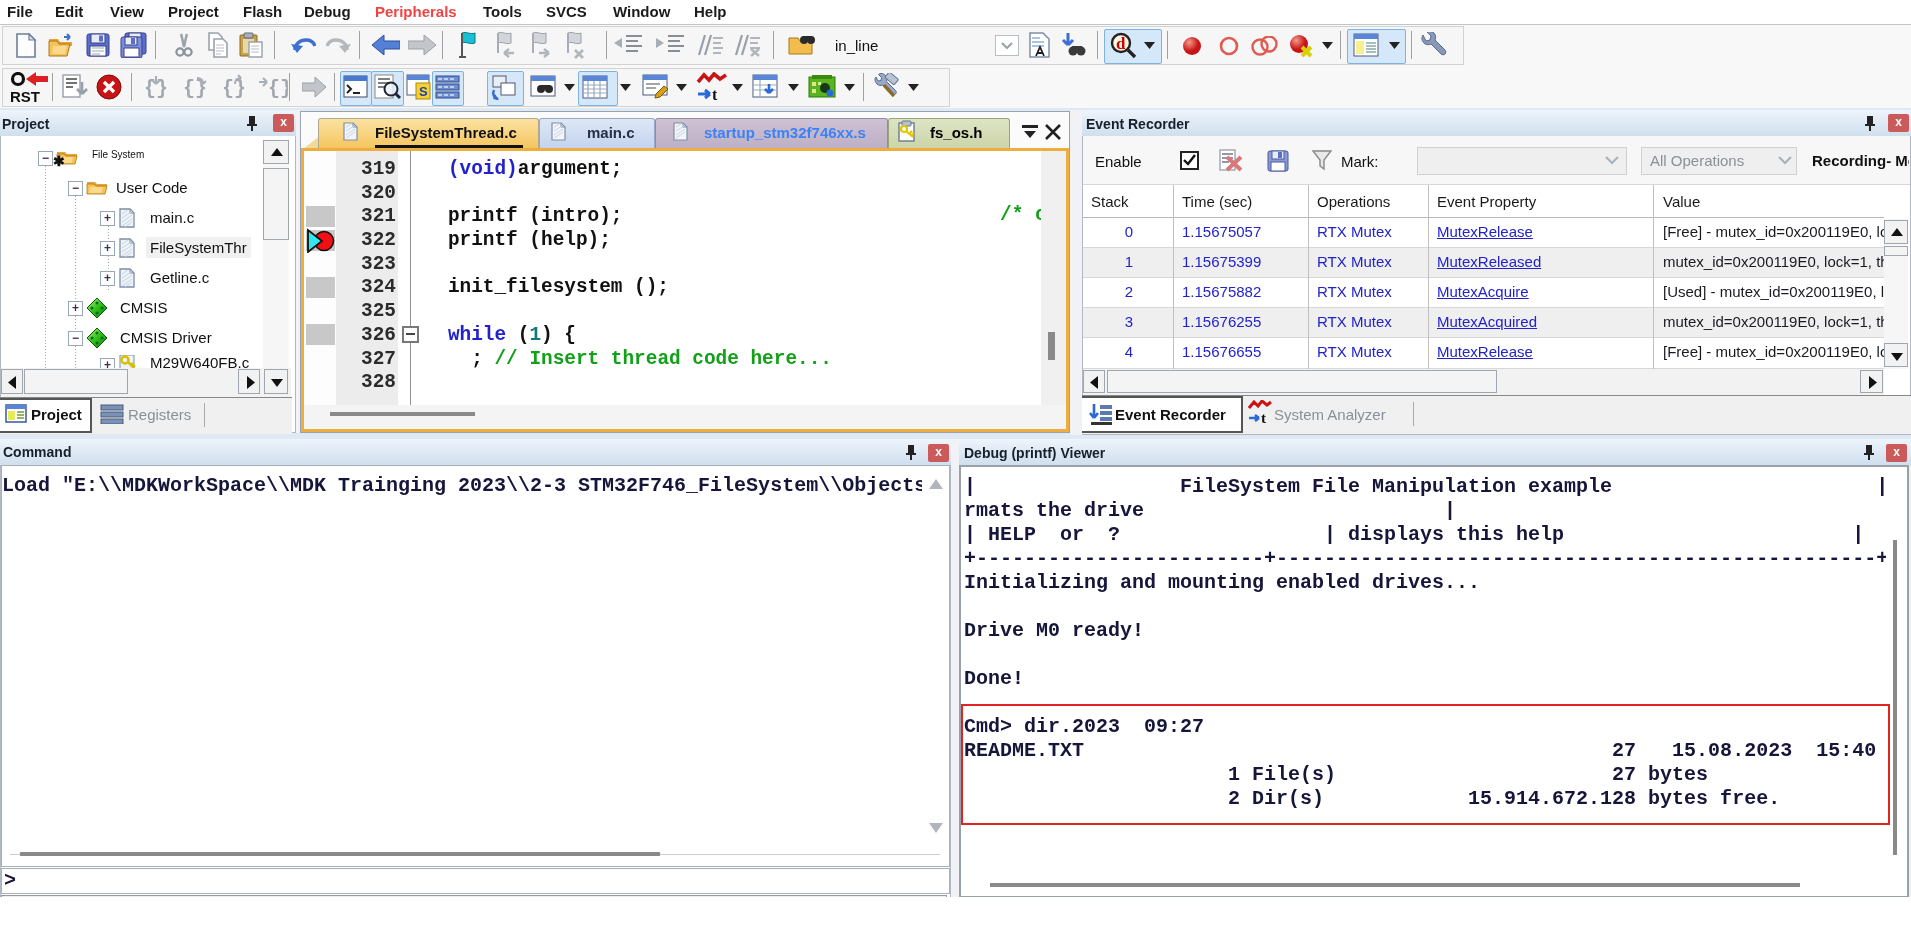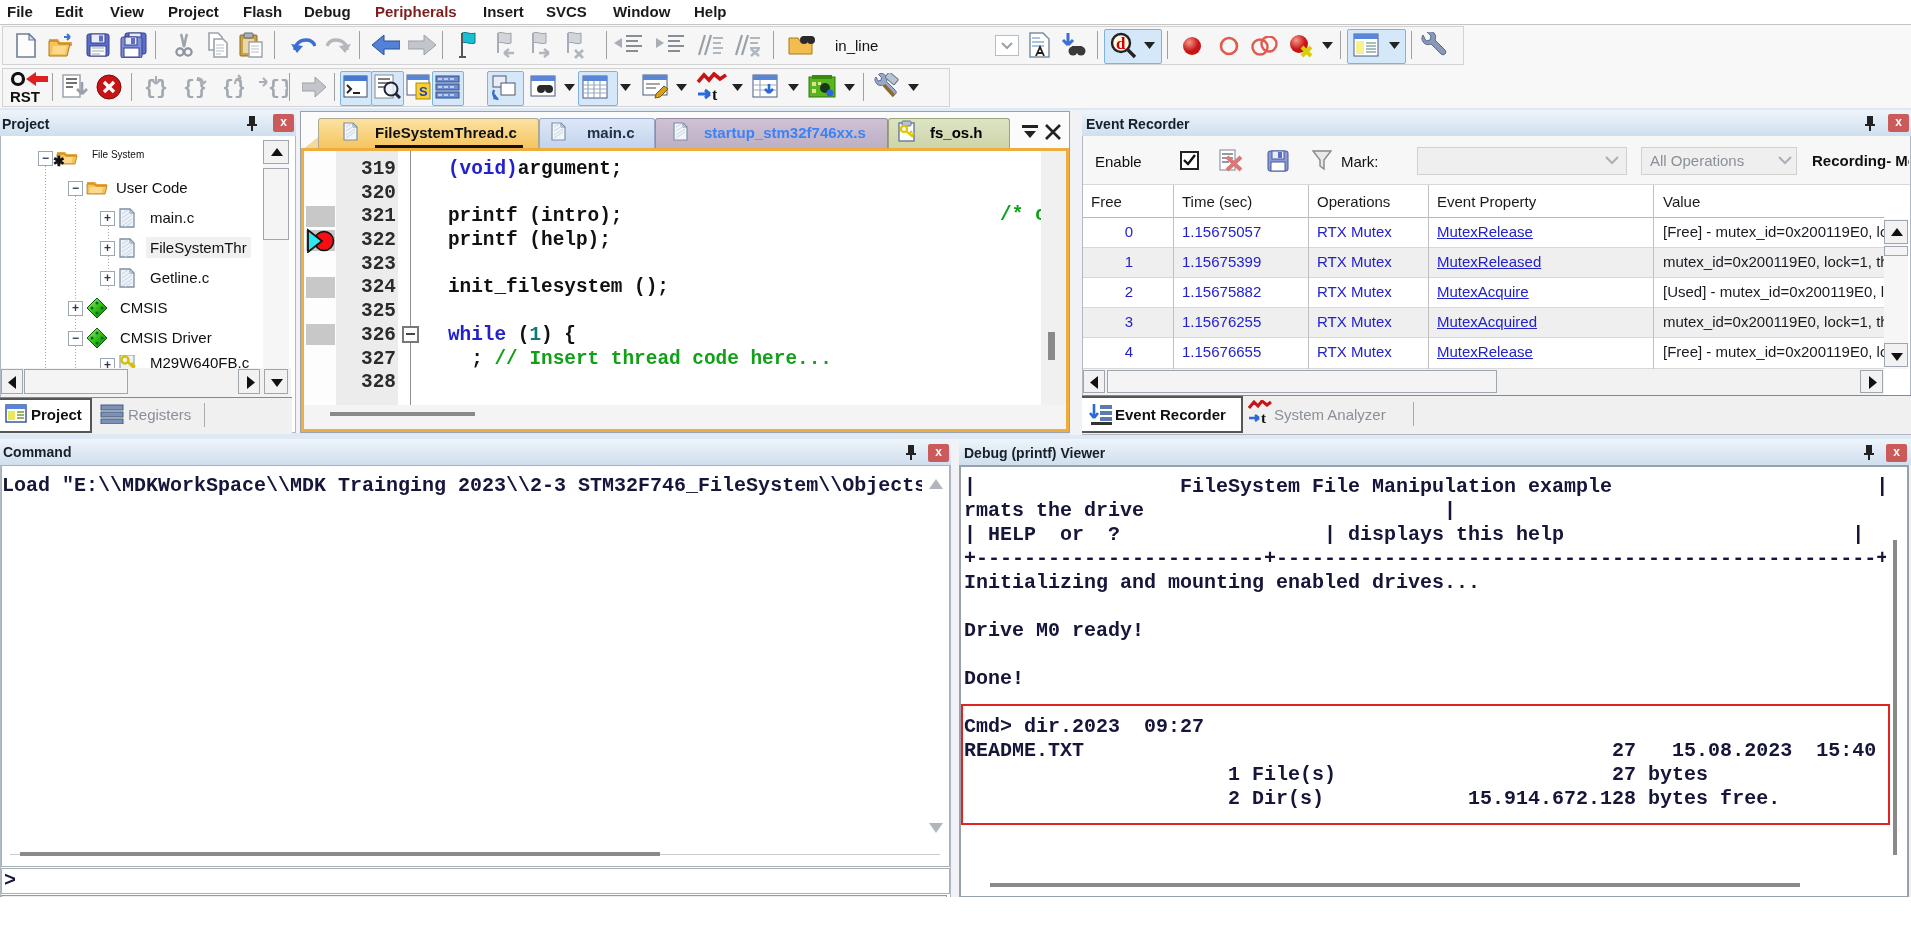--- a/index.html
+++ b/index.html
@@ -13,22 +13,22 @@
 .sbbtn{position:absolute;background:#f2f2f2;border:1px solid #a0a6ae;box-sizing:border-box;}
 </style></head><body>
 <div id="root">
 <div class="abs" style="left:0;top:0;width:1911px;height:24px;background:#fff;border-bottom:1px solid #c4c4c4;"></div>
 <div class="abs" style="left:7px;top:3px;font-size:15px;font-weight:700;color:#1a1a1a;">File</div>
 <div class="abs" style="left:55px;top:3px;font-size:15px;font-weight:700;color:#1a1a1a;">Edit</div>
 <div class="abs" style="left:110px;top:3px;font-size:15px;font-weight:700;color:#1a1a1a;">View</div>
 <div class="abs" style="left:168px;top:3px;font-size:15px;font-weight:700;color:#1a1a1a;">Project</div>
 <div class="abs" style="left:243px;top:3px;font-size:15px;font-weight:700;color:#1a1a1a;">Flash</div>
 <div class="abs" style="left:304px;top:3px;font-size:15px;font-weight:700;color:#1a1a1a;">Debug</div>
-<div class="abs" style="left:375px;top:3px;font-size:15px;font-weight:700;color:#7f1d1d;">Peripherals</div>
-<div class="abs" style="left:483px;top:3px;font-size:15px;font-weight:700;color:#1a1a1a;">Insert</div>
+<div class="abs" style="left:375px;top:3px;font-size:15px;font-weight:700;color:#ef4444;">Peripherals</div>
+<div class="abs" style="left:483px;top:3px;font-size:15px;font-weight:700;color:#1a1a1a;">Tools</div>
 <div class="abs" style="left:546px;top:3px;font-size:15px;font-weight:700;color:#1a1a1a;">SVCS</div>
 <div class="abs" style="left:613px;top:3px;font-size:15px;font-weight:700;color:#1a1a1a;">Window</div>
 <div class="abs" style="left:694px;top:3px;font-size:15px;font-weight:700;color:#1a1a1a;">Help</div>
 <div class="abs" style="left:0;top:25px;width:1911px;height:42px;background:#f8f8f8;"></div>
 <div class="abs" style="left:2px;top:26px;width:1462px;height:39px;background:#f6f6f6;border:1px solid #d2d2d2;box-sizing:border-box;"></div>
 <div class="abs" style="left:0;top:67px;width:1911px;height:41px;background:#f8f8f8;"></div>
 <div class="abs" style="left:2px;top:68px;width:948px;height:39px;background:#f6f6f6;border:1px solid #d2d2d2;box-sizing:border-box;"></div>
 <svg class="abs" style="left:15px;top:33px;" width="22" height="25" viewBox="0 0 22 25">
       <path d="M2 1h12l6 6v17H2z" fill="#fdfdfd" stroke="#6d7f96" stroke-width="1.6"></path>
       <path d="M14 1l6 6h-6z" fill="#d7e2ee" stroke="#6d7f96" stroke-width="1.2"></path>
@@ -562,21 +562,21 @@
 <svg class="abs" style="left:1605px;top:156px;" width="14" height="9" viewBox="0 0 14 9">
       <path d="M1 1l6 6 6-6" stroke="#a8b0b8" stroke-width="2" fill="none"></path>
     </svg>
 <div class="abs" style="left:1641px;top:147px;width:156px;height:28px;background:#efefef;border:1px solid #d0d0d0;box-sizing:border-box;"></div>
 <div class="abs" style="left:1650px;top:152px;font-size:15px;color:#8a9098;">All Operations</div>
 <svg class="abs" style="left:1778px;top:156px;" width="14" height="9" viewBox="0 0 14 9">
       <path d="M1 1l6 6 6-6" stroke="#a8b0b8" stroke-width="2" fill="none"></path>
     </svg>
 <div class="abs" style="left:1812px;top:152px;font-size:15px;font-weight:700;color:#111;width:97px;overflow:hidden;white-space:nowrap;">Recording- Mo</div>
 <div class="abs" style="left:1083px;top:185px;width:801px;height:33px;background:#fff;border-bottom:1px solid #b8b8b8;box-sizing:border-box;"></div>
-<div class="abs" style="left:1091px;top:193px;font-size:15px;color:#1a1a1a;">Free</div>
+<div class="abs" style="left:1091px;top:193px;font-size:15px;color:#1a1a1a;">Stack</div>
 <div class="abs" style="left:1182px;top:193px;font-size:15px;color:#1a1a1a;">Time (sec)</div>
 <div class="abs" style="left:1317px;top:193px;font-size:15px;color:#1a1a1a;">Operations</div>
 <div class="abs" style="left:1437px;top:193px;font-size:15px;color:#1a1a1a;">Event Property</div>
 <div class="abs" style="left:1663px;top:193px;font-size:15px;color:#1a1a1a;">Value</div>
 <div class="abs" style="left:1173px;top:185px;width:1px;height:185px;background:#c0c0c0;"></div>
 <div class="abs" style="left:1308px;top:185px;width:1px;height:185px;background:#c0c0c0;"></div>
 <div class="abs" style="left:1428px;top:185px;width:1px;height:185px;background:#c0c0c0;"></div>
 <div class="abs" style="left:1653px;top:185px;width:1px;height:185px;background:#c0c0c0;"></div>
 <div class="abs" style="left:1083px;top:218px;width:801px;height:30px;background:#ffffff;border-bottom:1px solid #d8d8d8;box-sizing:border-box;"></div>
 <div class="abs" style="left:1083px;top:223px;width:50px;text-align:right;font-size:15px;color:#2222cc;">0</div>

